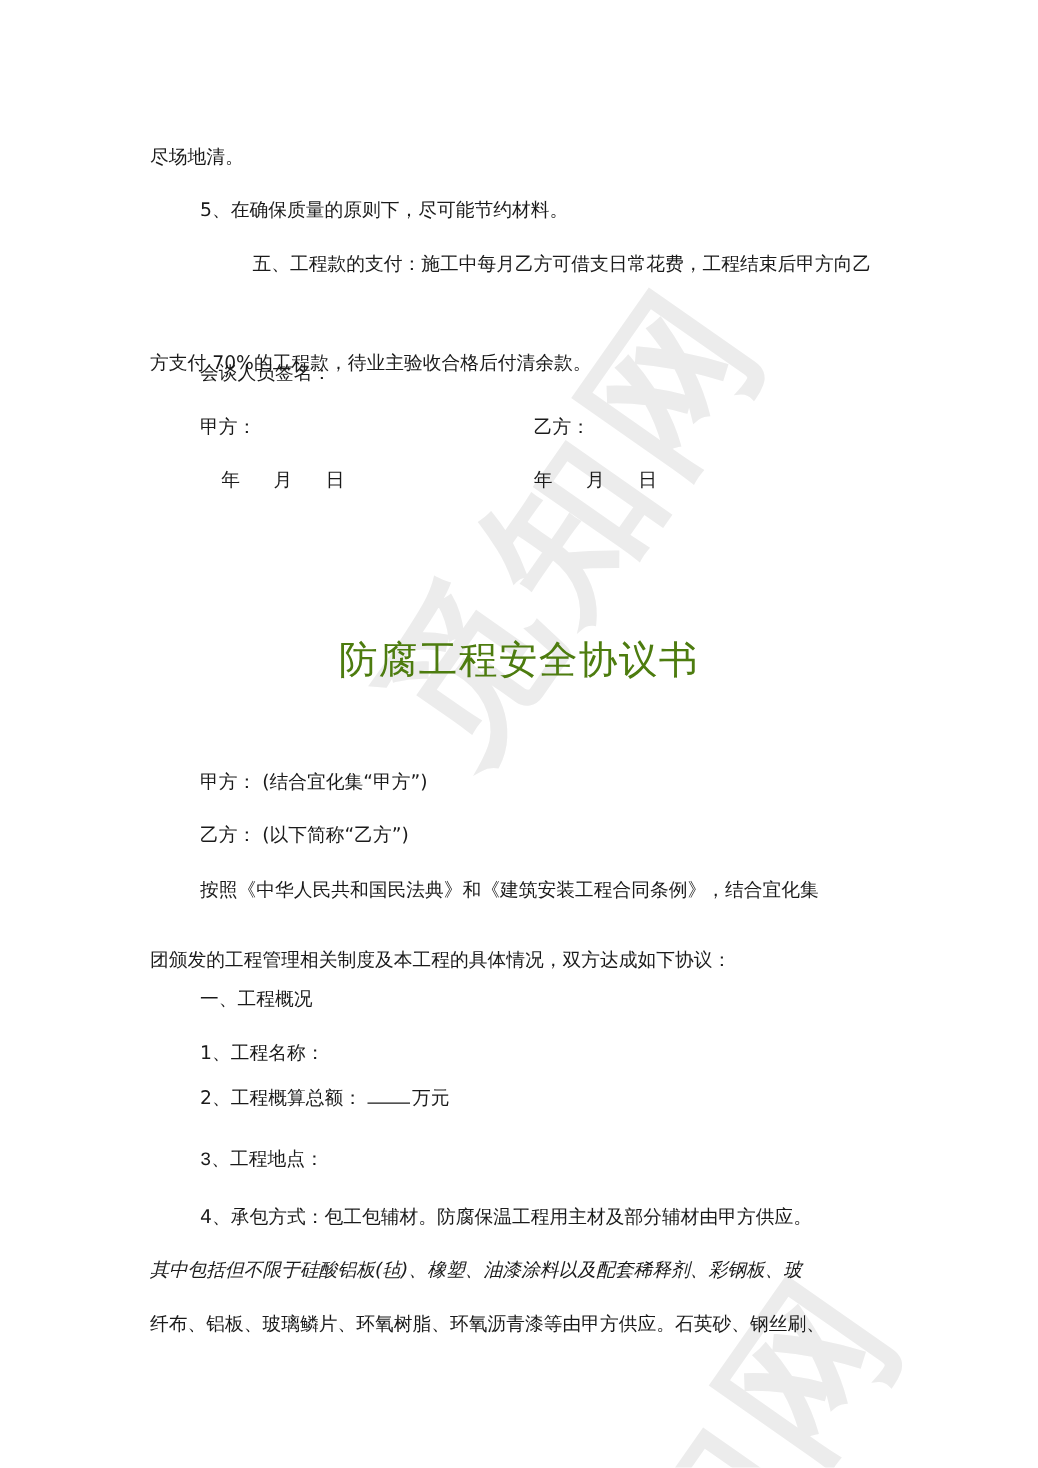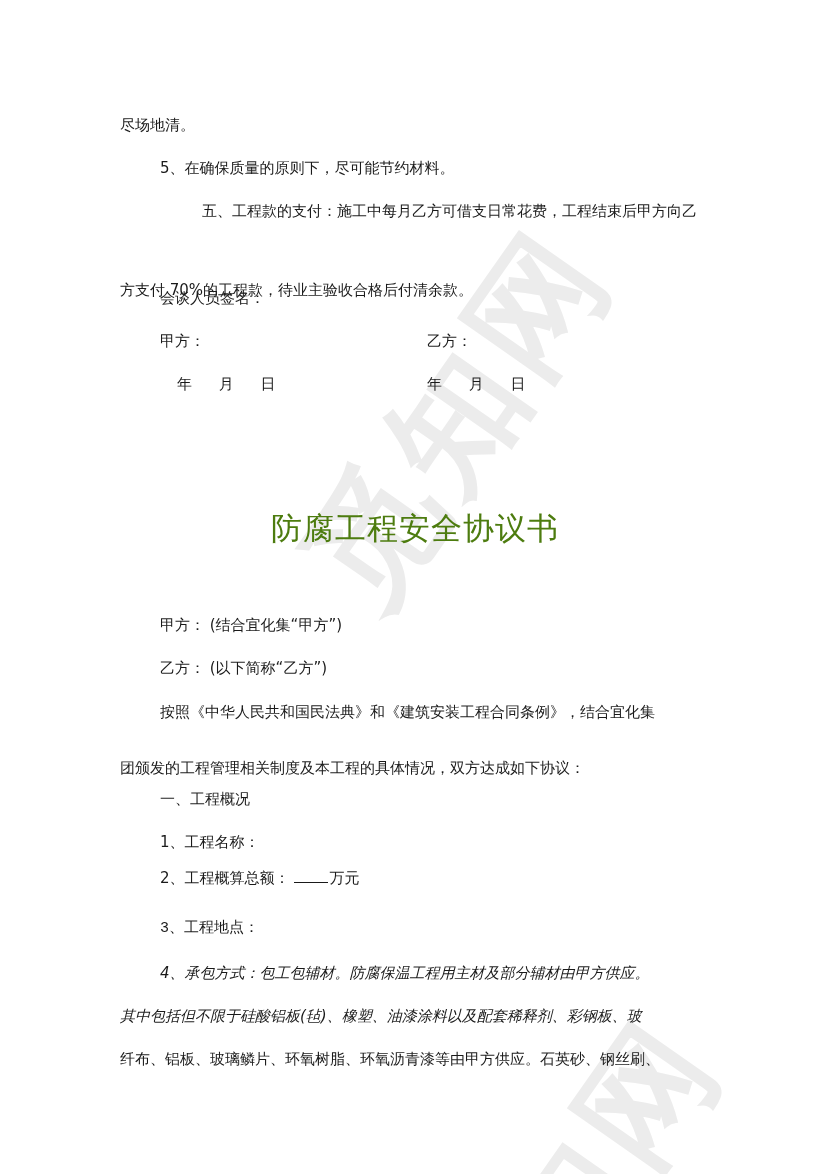--- a/index.html
+++ b/index.html
@@ -102,17 +102,17 @@
   <div class="line indent" style="top:701px;">按照《中华人民共和国民法典》和《建筑安装工程合同条例》，结合宜化集</div>
   <div class="line flush" style="top:744px;margin-top:13px;">团颁发的工程管理相关制度及本工程的具体情况，双方达成如下协议：</div>
 
   <div class="line indent" style="top:788px;">一、工程概况</div>
   <div class="line indent" style="top:831px;">1、工程名称：</div>
   <div class="line indent" style="top:850px;margin-top:17px;">
     <span>2、工程概算总额：</span><span class="blank"></span><span>万元</span>
   </div>
   <div class="line indent" style="top:918px;font-family:Liberation Mono, monospace;">3、工程地点：</div>
 
-  <div class="line indent" style="top:962px;font-style:italic;">4、承包方式：包工包辅材。防腐保温工程用主材及部分辅材由甲方供应。</div>
+  <div class="line indent" style="top:962px;">4、承包方式：包工包辅材。防腐保温工程用主材及部分辅材由甲方供应。</div>
   <div class="line flush" style="top:1005px;font-style:italic;">其中包括但不限于硅酸铝板(毡)、橡塑、油漆涂料以及配套稀释剂、彩钢板、玻</div>
   <div class="line flush" style="top:1048px;">纤布、铝板、玻璃鳞片、环氧树脂、环氧沥青漆等由甲方供应。石英砂、钢丝刷、</div>
 
 </div>
 
 </body></html>

